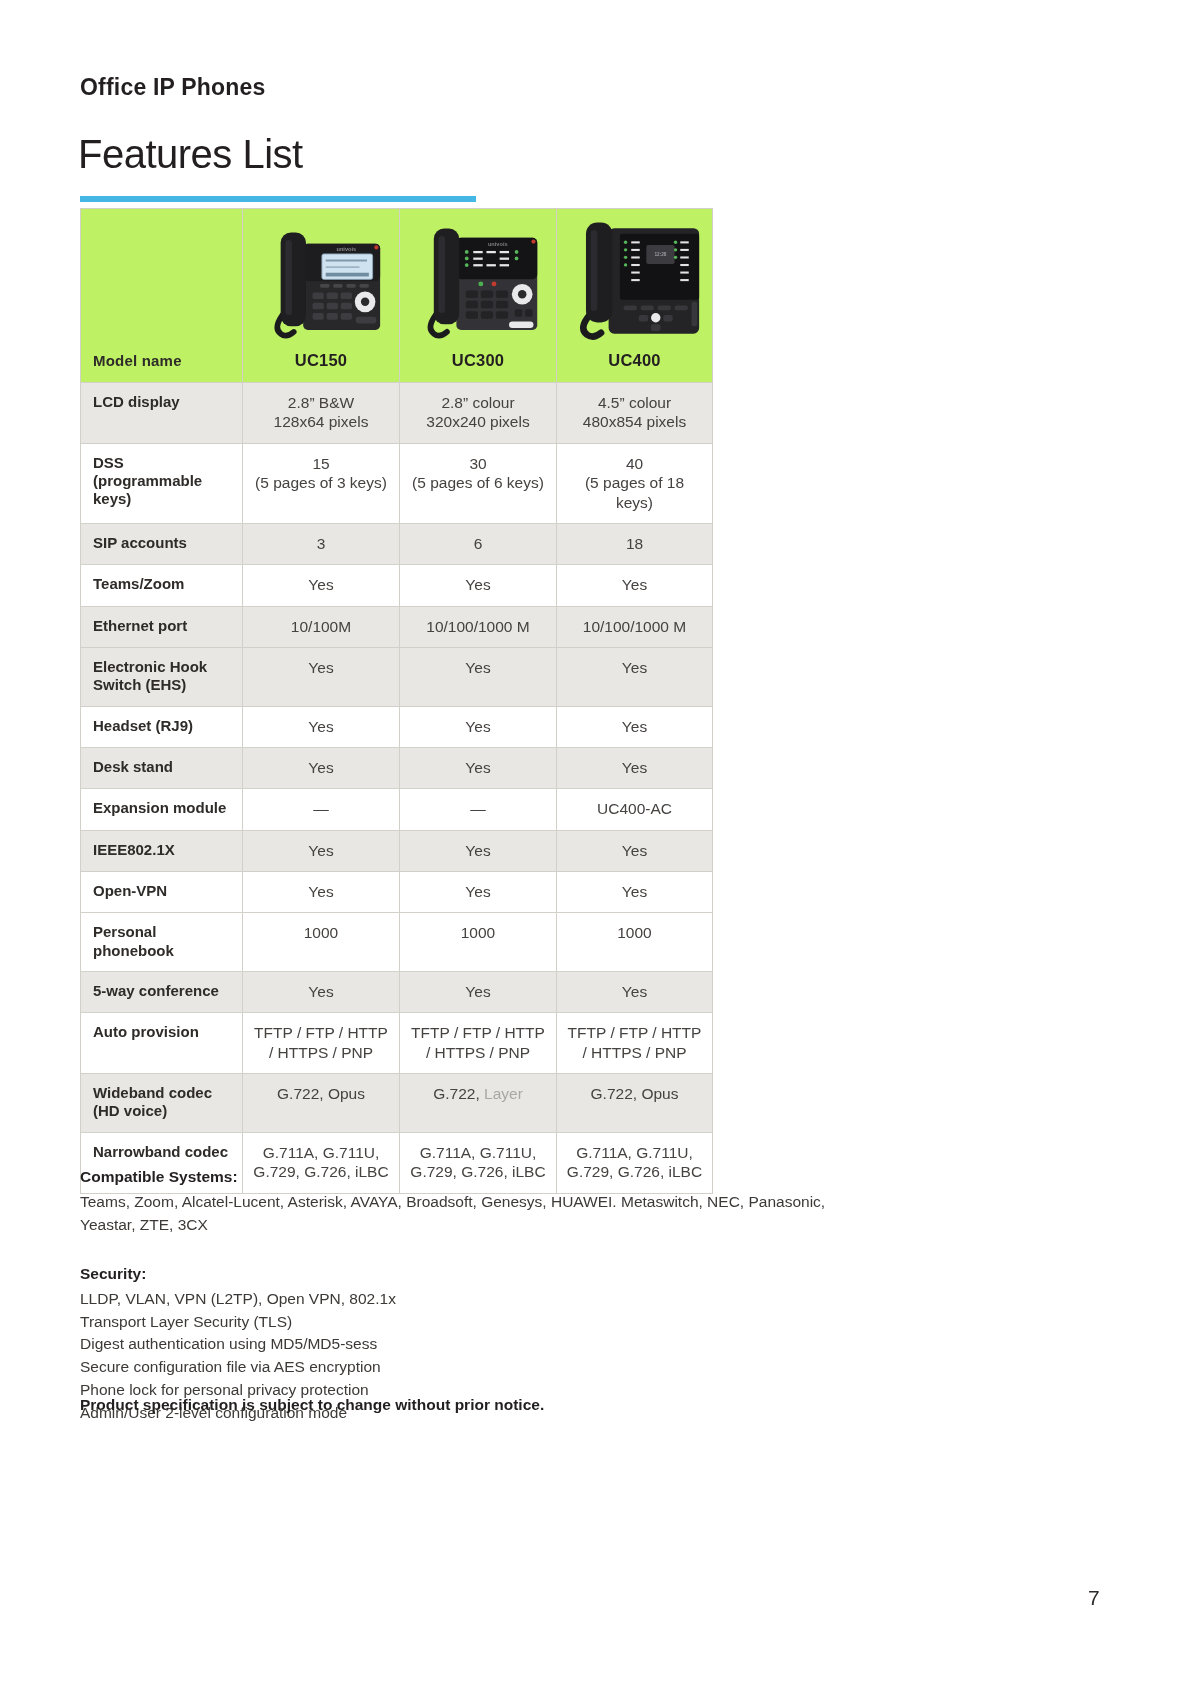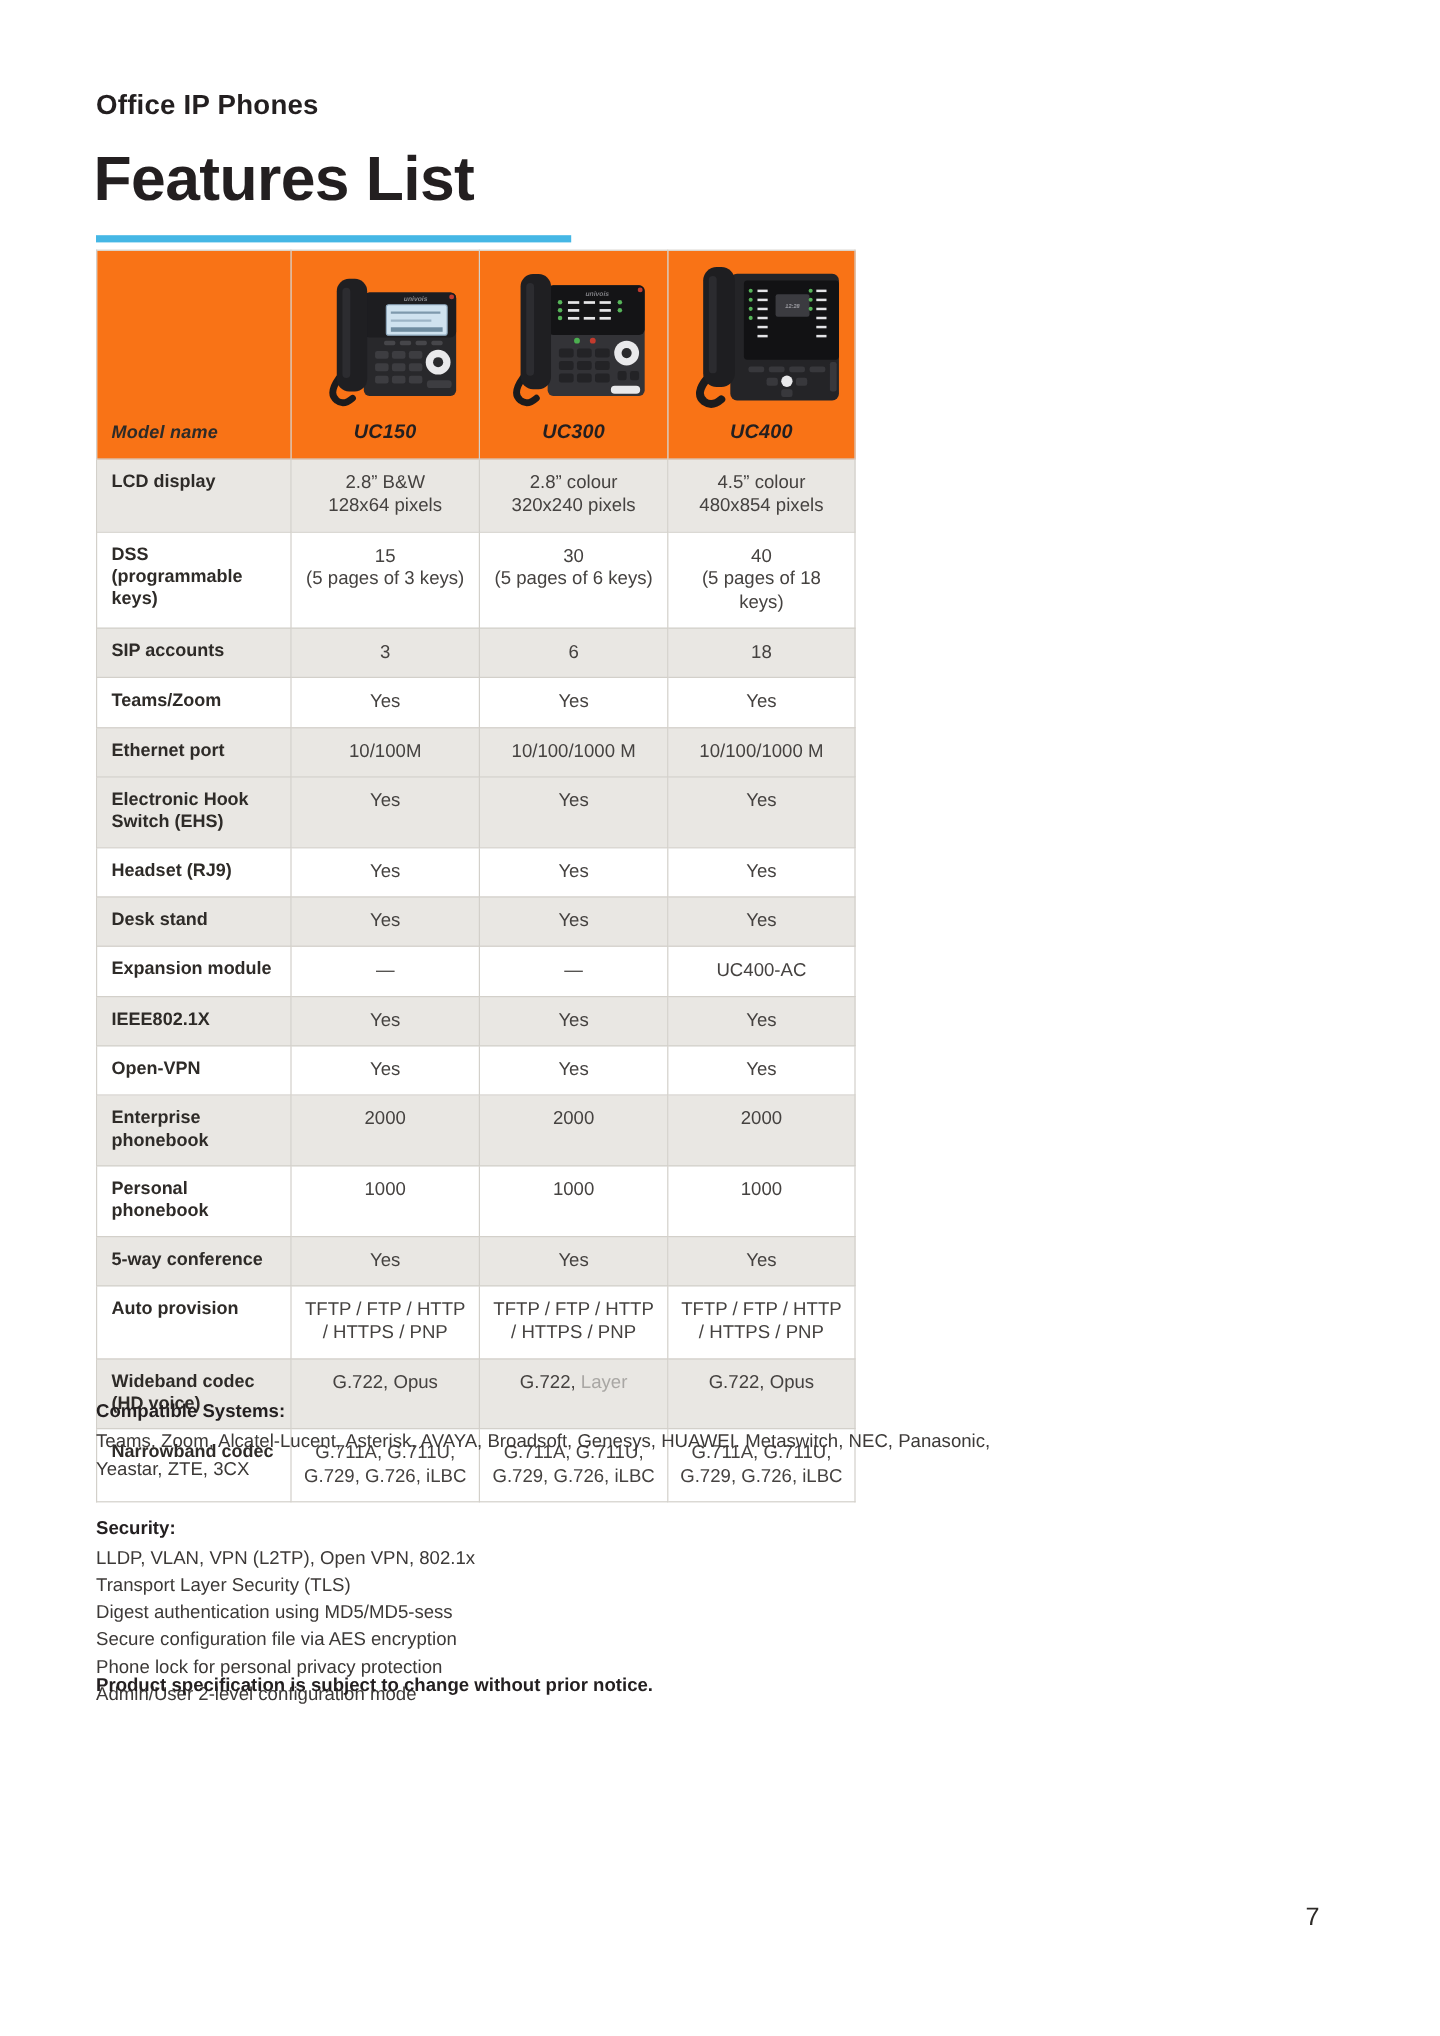--- a/index.html
+++ b/index.html
@@ -2,29 +2,29 @@
 <html><head>
 <meta charset="utf-8">
 <style>
   * { margin:0; padding:0; box-sizing:border-box; }
   body { background:#ffffff; }
   .page {
     position:relative; width:1200px; height:1697px; background:#ffffff;
     font-family:"Liberation Sans", sans-serif; color:#231f20; overflow:hidden;
   }
   .eyebrow { position:absolute; left:80px; top:74px; font-size:23px; font-weight:700; letter-spacing:.2px; }
-  .title   { position:absolute; left:78px; top:120px; font-size:52px; font-weight:700; letter-spacing:-.5px; }
+  .title   { position:absolute; left:78px; top:132px; font-size:40px; font-weight:400; letter-spacing:-.5px; }
   .rule    { position:absolute; left:80px; top:196px; width:396px; height:6px; background:#45b7e5; }
 
   table.features {
     position:absolute; left:80px; top:208px; width:632px;
     border-collapse:collapse; table-layout:fixed;
   }
   table.features td, table.features th { border:1px solid #d3d0ca; }
-  th.model-head { height:174px; vertical-align:bottom; padding-bottom:12px; text-align:center; background:#f97316;font-style:italic; }
+  th.model-head { height:174px; vertical-align:bottom; padding-bottom:12px; text-align:center; background:#bef264; }
   th.model-head .phone-wrap { display:flex; justify-content:center; align-items:flex-end; margin-bottom:10px; }
   th.model-head .model-label { font-size:16.5px; font-weight:700; color:#231f20; letter-spacing:.2px; }
   th.model-head.corner { text-align:left; padding-left:12px; }
   th.model-head.corner .model-label { font-weight:700; font-size:15px; color:#2e2b28; }
 
   td.lbl {
     font-weight:700; font-size:15px; color:#2e2b28; line-height:1.22;
     text-align:left; vertical-align:top; padding:10px 8px 11px 12px;
   }
   td.val {
@@ -266,26 +266,20 @@
           <td class="val">Yes</td>
           <td class="val">Yes</td>
           <td class="val">Yes</td>
         </tr>
         <tr>
           <td class="lbl">Open-VPN</td>
           <td class="val">Yes</td>
           <td class="val">Yes</td>
           <td class="val">Yes</td>
         </tr>
-        <tr class="shaded">
-          <td class="lbl">Enterprise phonebook</td>
-          <td class="val">2000</td>
-          <td class="val">2000</td>
-          <td class="val">2000</td>
-        </tr>
         <tr>
           <td class="lbl">Personal phonebook</td>
           <td class="val">1000</td>
           <td class="val">1000</td>
           <td class="val">1000</td>
         </tr>
         <tr class="shaded">
           <td class="lbl">5-way conference</td>
           <td class="val">Yes</td>
           <td class="val">Yes</td>

